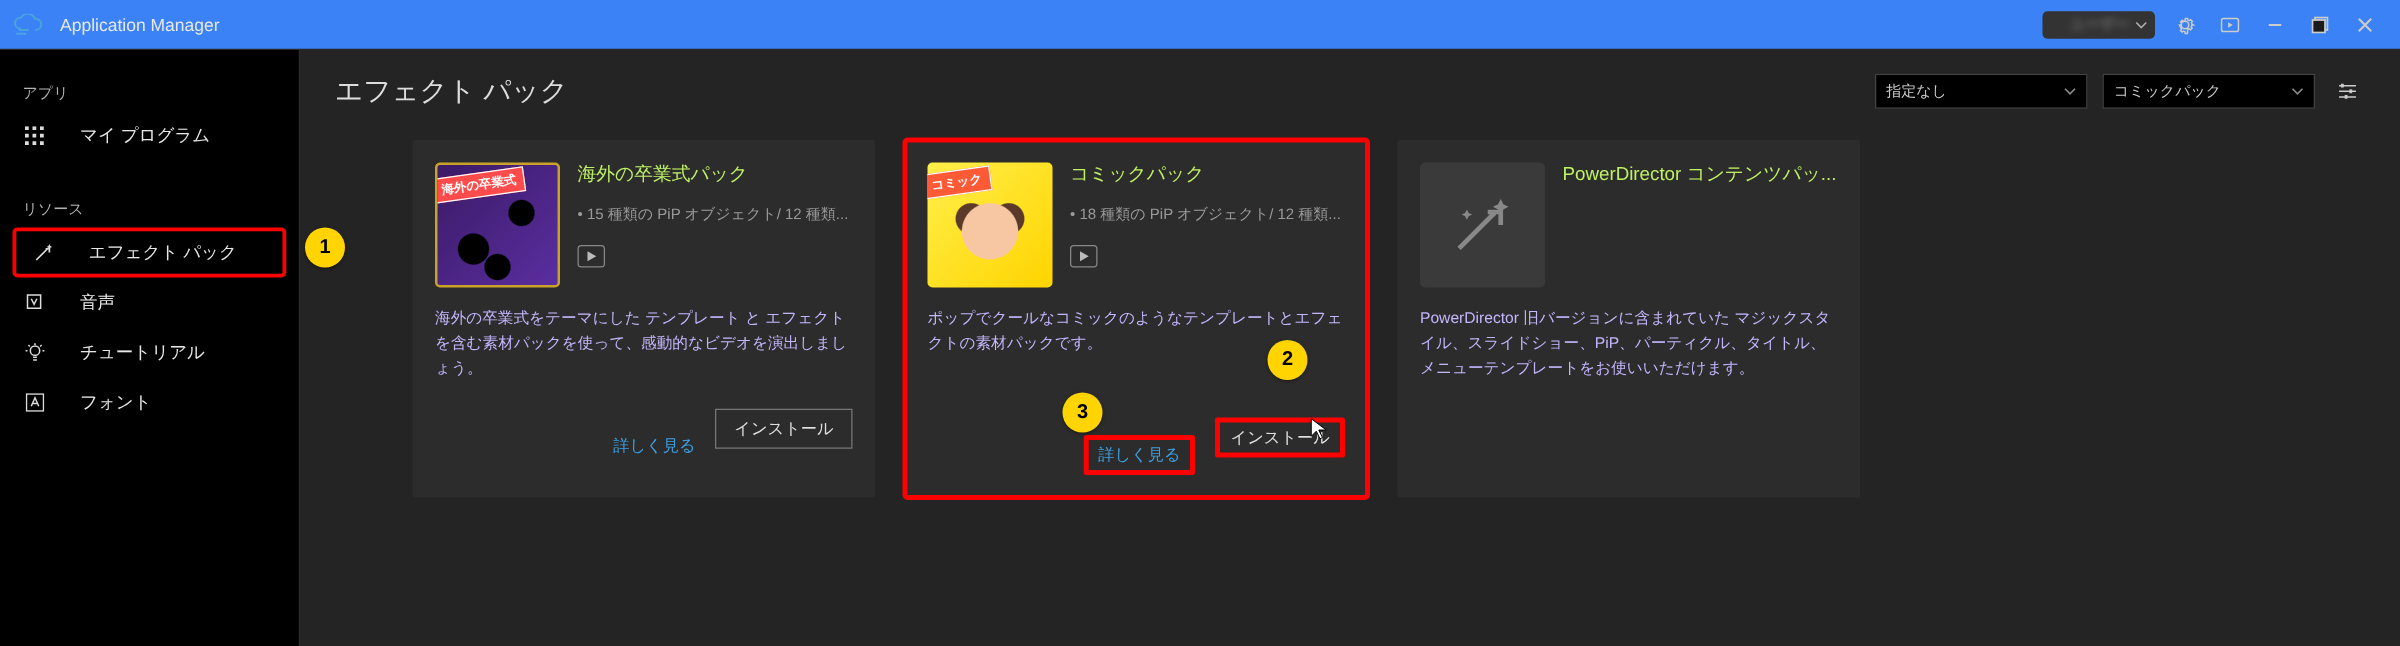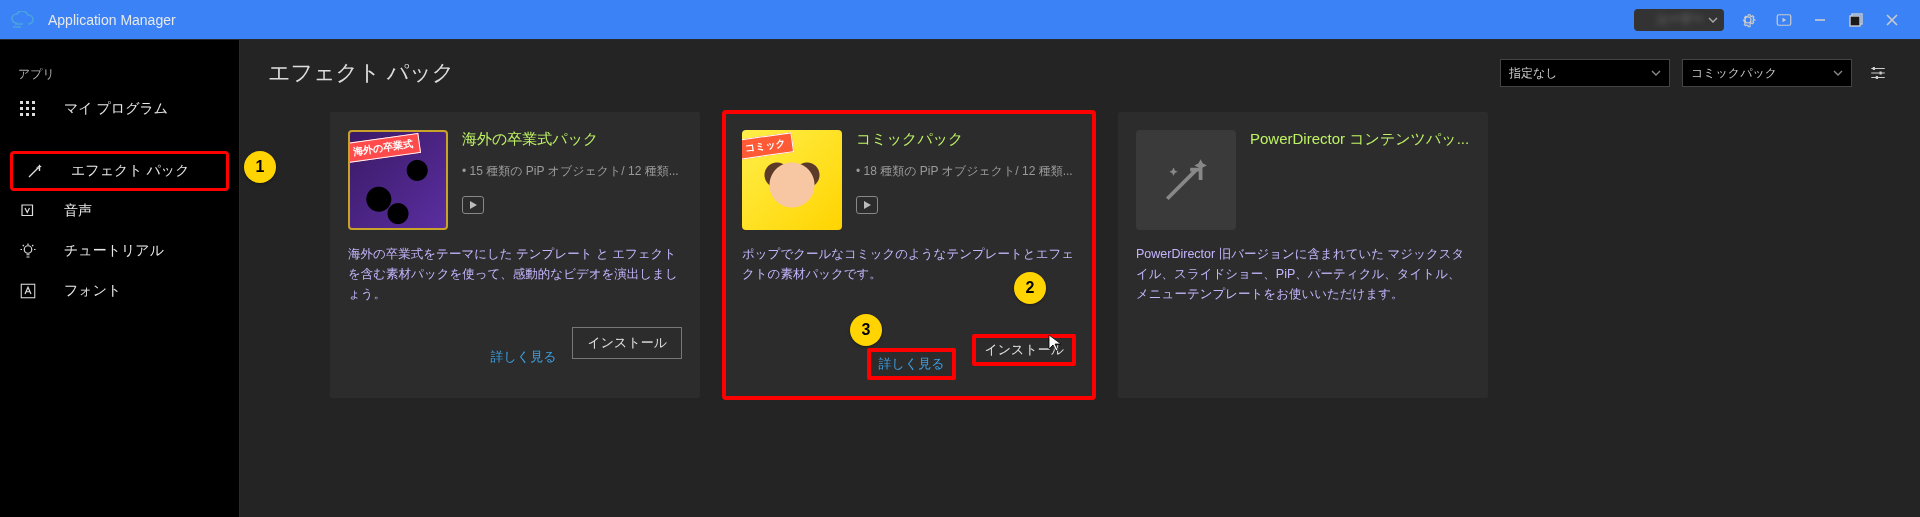--- a/index.html
+++ b/index.html
@@ -254,20 +254,21 @@
               <rect y="12" width="3" height="3"></rect>
               <rect x="6" y="12" width="3" height="3"></rect>
               <rect x="12" y="12" width="3" height="3"></rect>
             </g>
           </svg>
       </span>
       <span>マイ プログラム</span>
     </div>
 
     <div style="height:22px"></div>
+    <div class="section-hdr">リソース</div>
 
     <div style="position:relative; margin: 0 4px;">
       <div class="nav-item selected">
         <span class="icon">
           <svg width="18" height="18" viewBox="0 0 24 24">
               <path d="M4 20 L16 8m-2 0h4v4" fill="none" stroke="#ddd" stroke-width="1.8"></path>
               <path d="M18 3l1 2 2 1-2 1-1 2-1-2-2-1 2-1z" fill="#ddd"></path>
             </svg>
         </span>
         <span>エフェクト パック</span>

